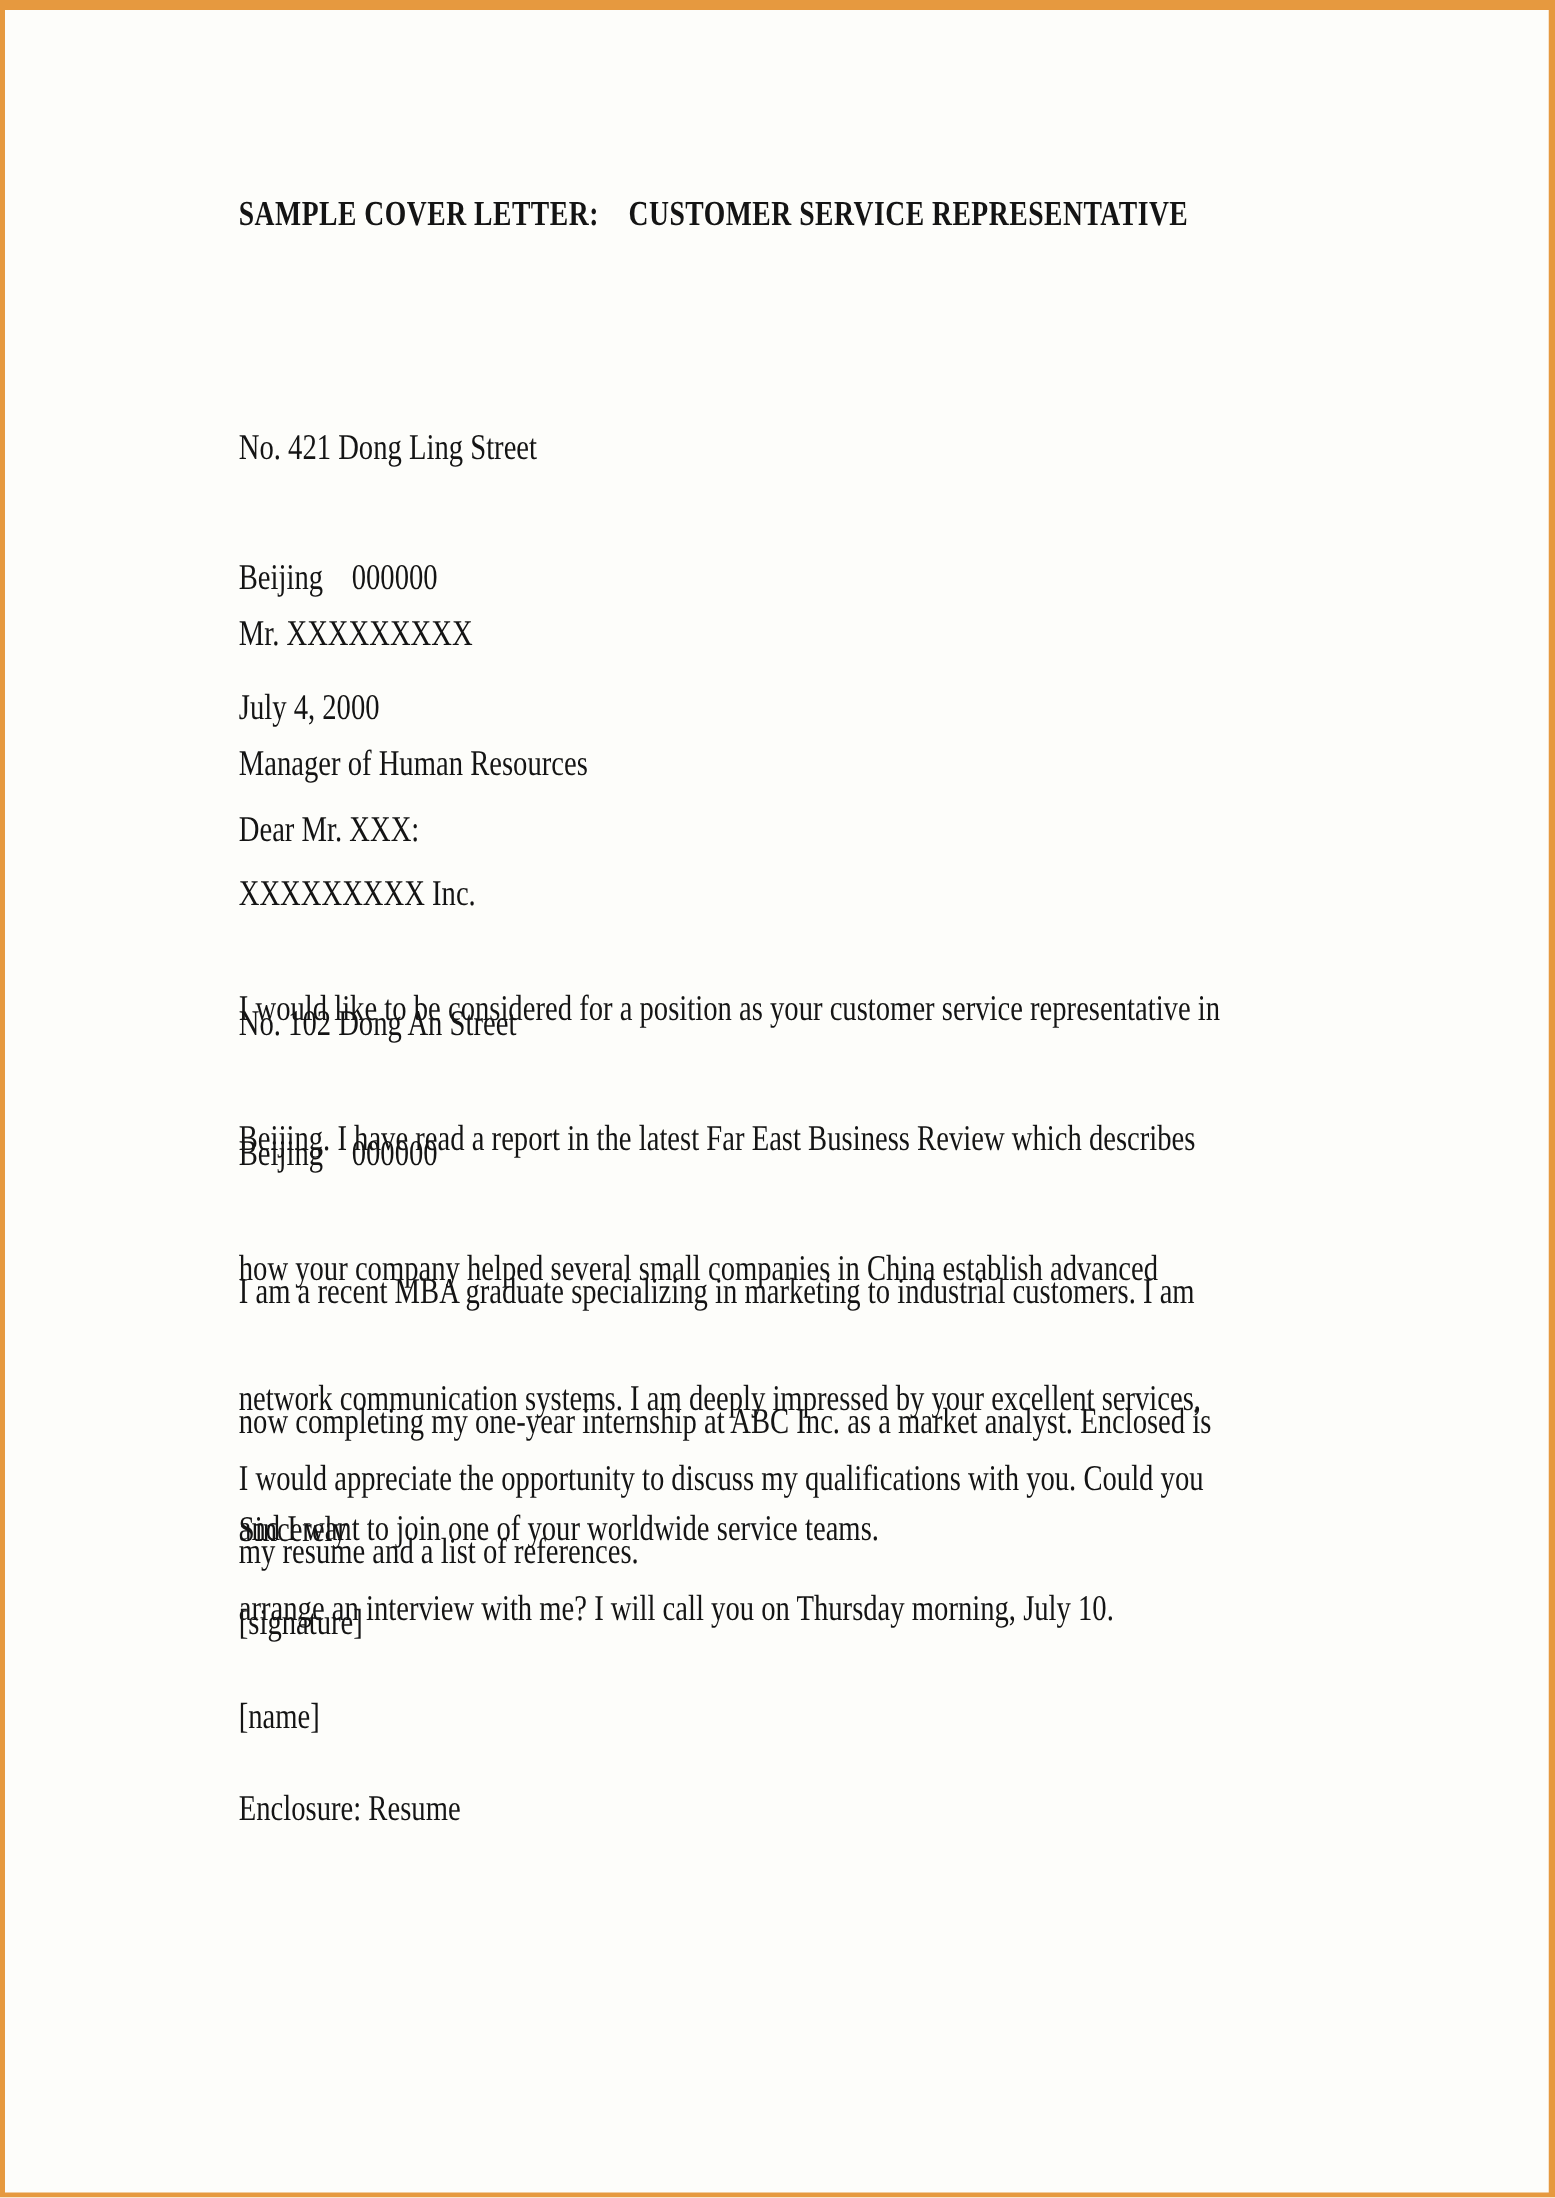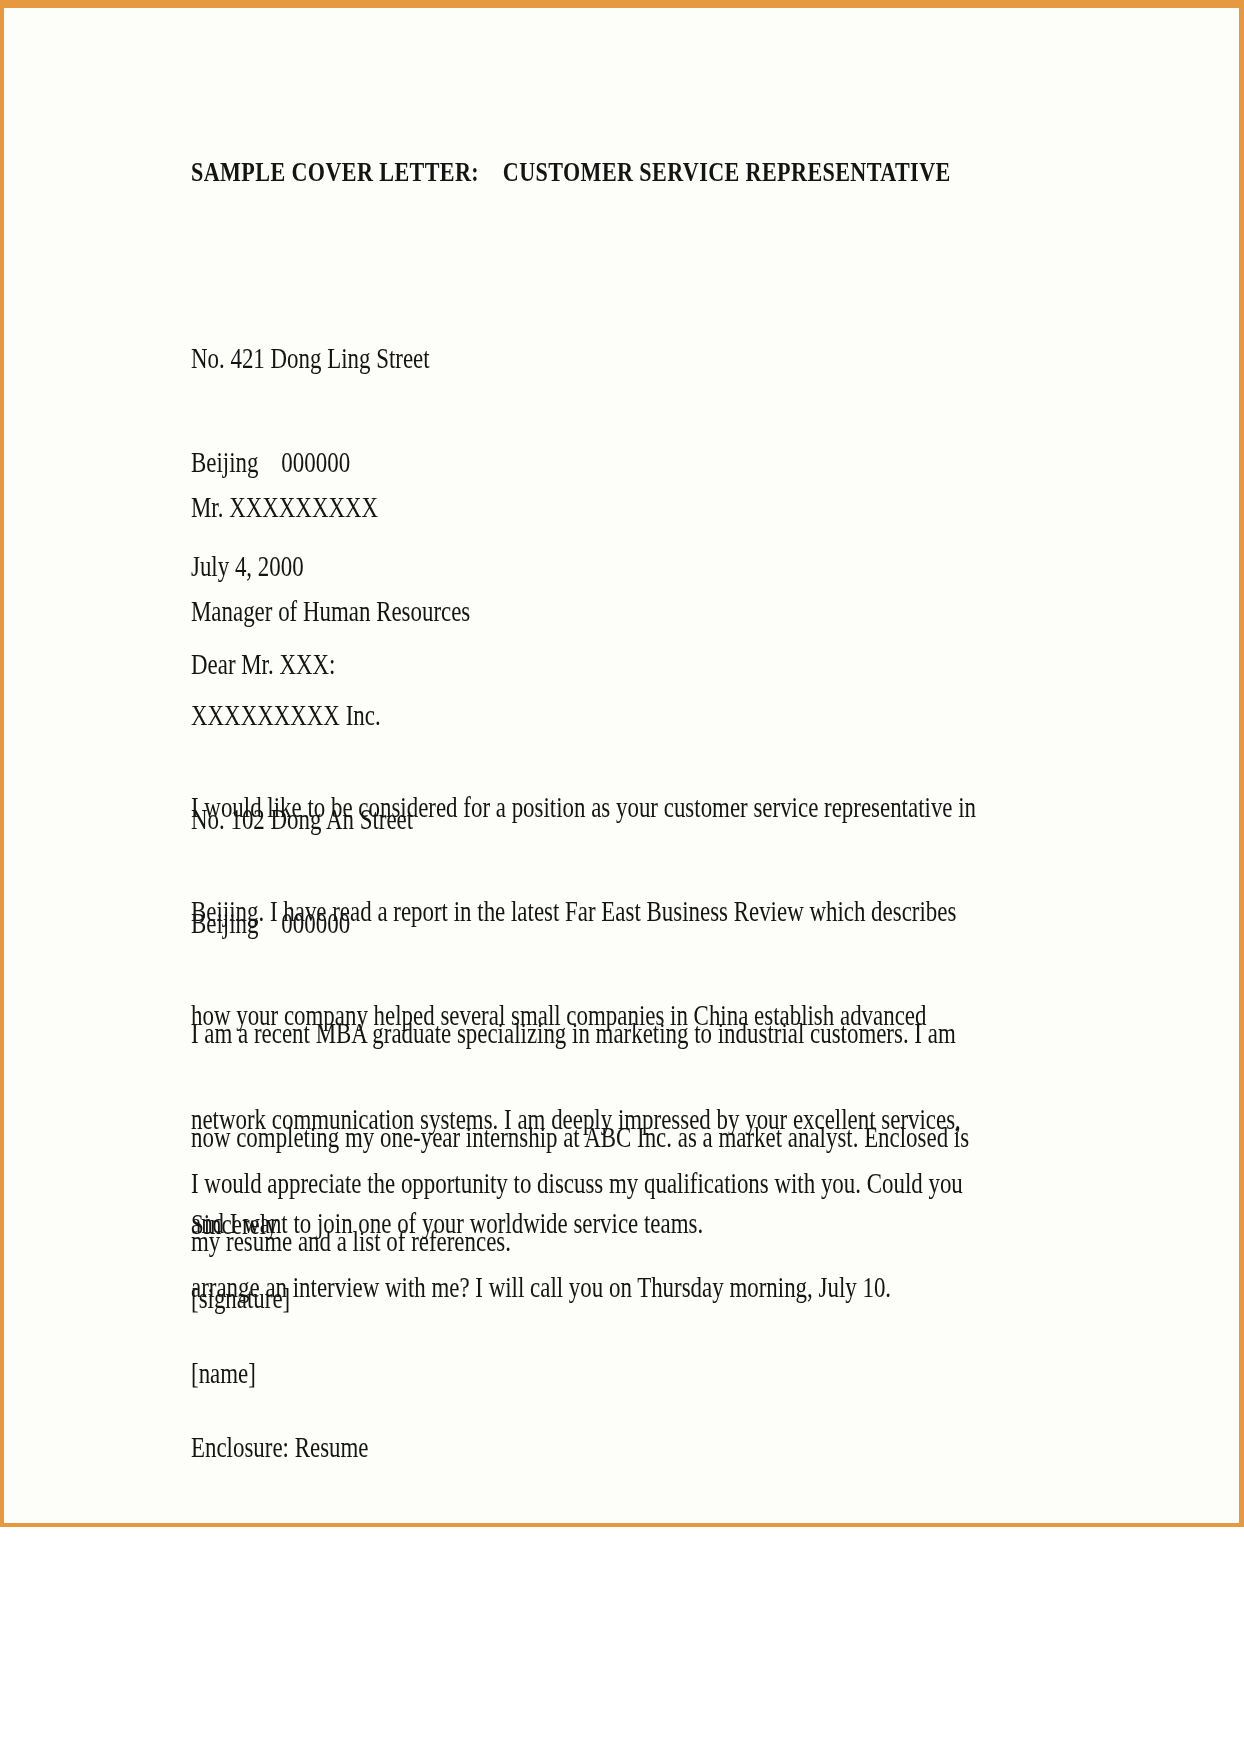--- a/index.html
+++ b/index.html
@@ -3,21 +3,21 @@
 <meta charset="utf-8">
 <style>
   html, body {
     margin: 0;
     padding: 0;
     background: #ffffff;
   }
   .page {
     position: relative;
     width: 1244px;
-    height: 1527px;
+    height: 1758px;
     box-sizing: border-box;
     background: #fdfdfa;
     border-style: solid;
     overflow: hidden;
     font-family: "Liberation Serif", "DejaVu Serif", serif;
     color: #141414;
   }
   .block {
     position: absolute;
     left: 187px;

